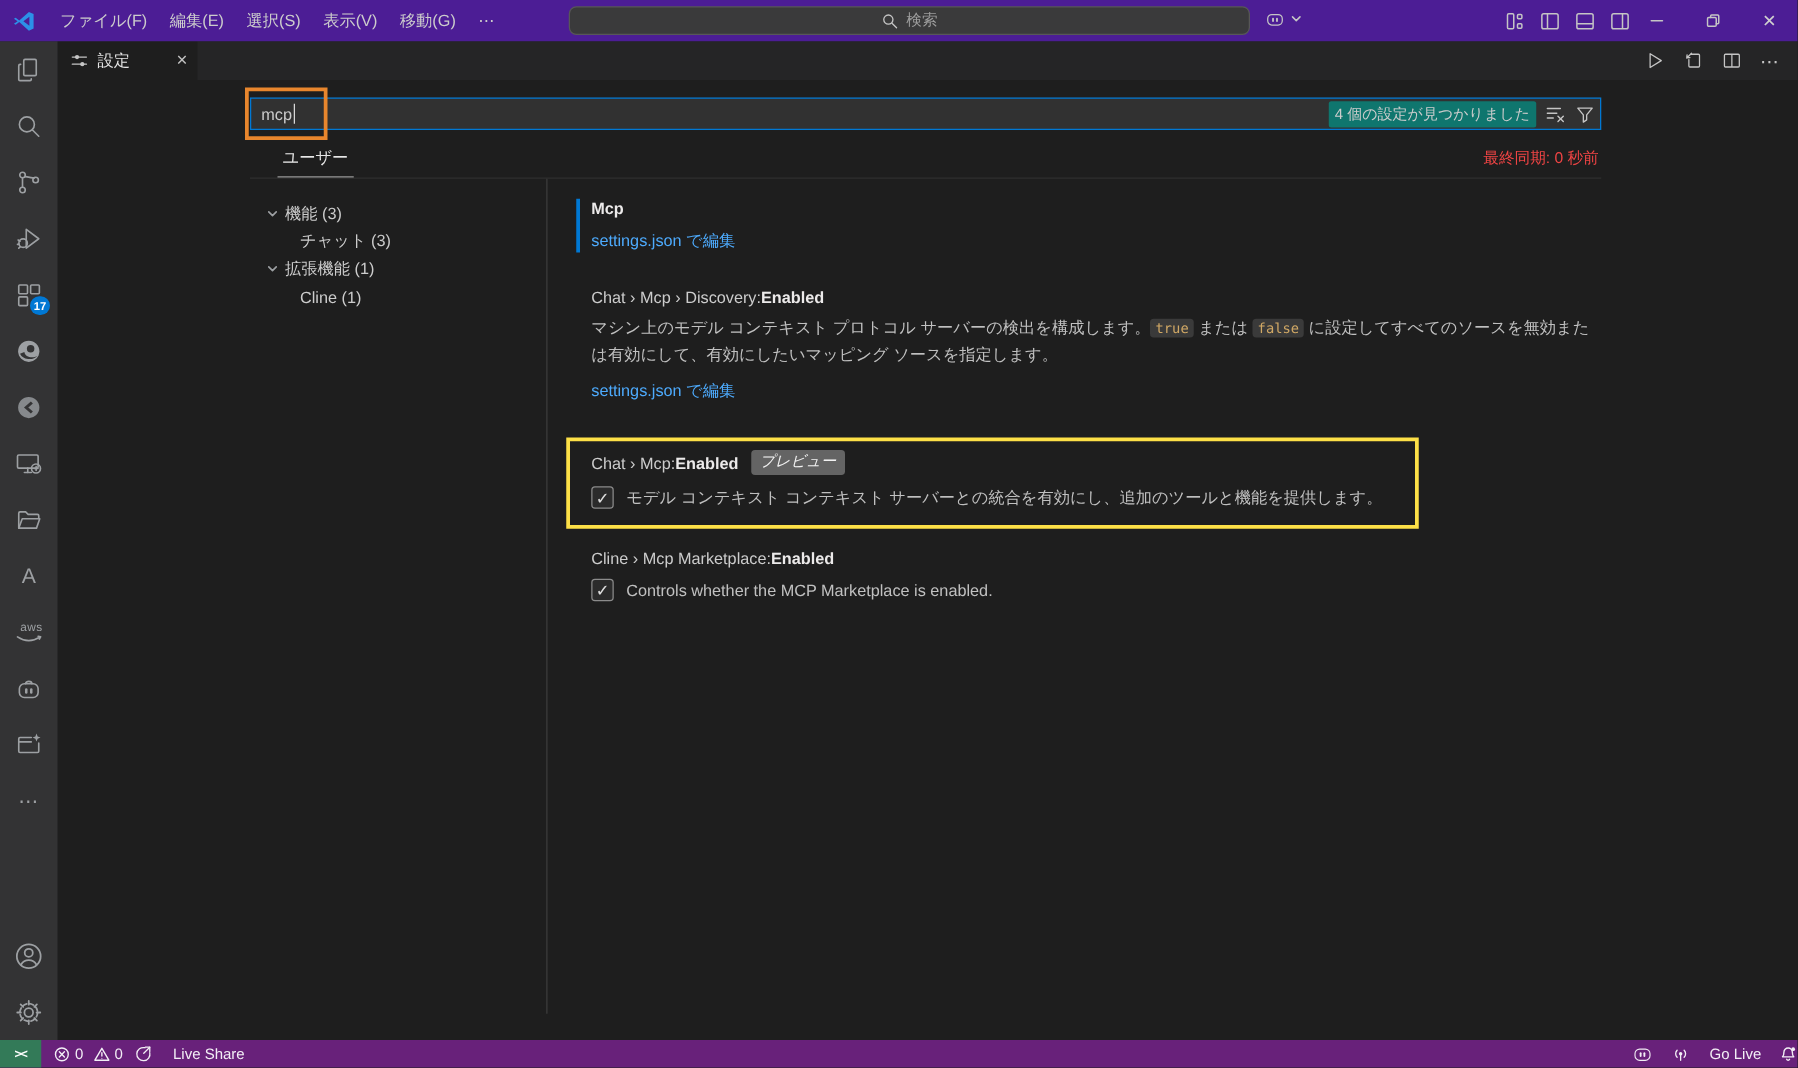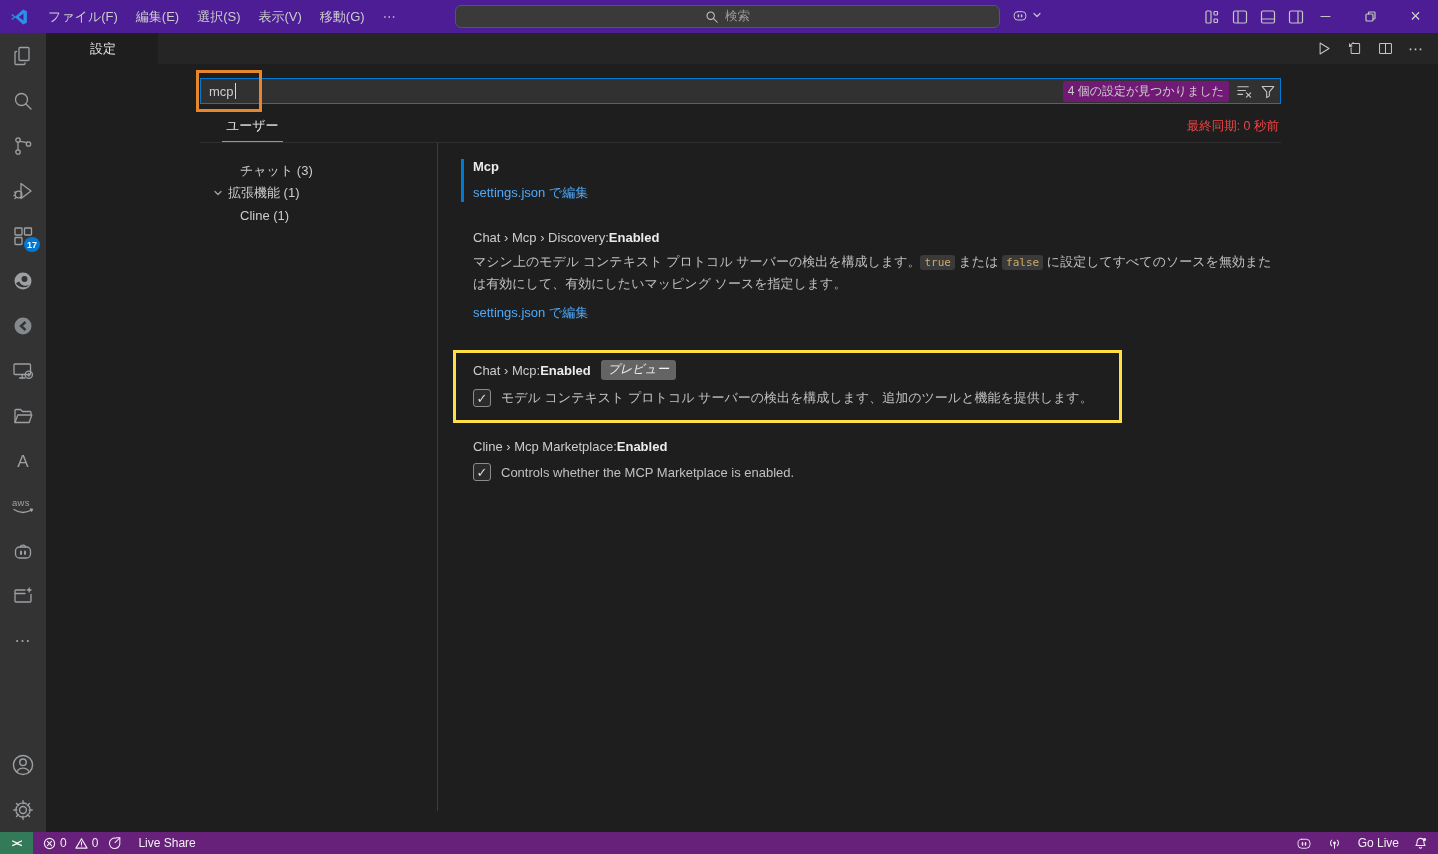--- a/index.html
+++ b/index.html
@@ -31,35 +31,35 @@
   .ab-badge { position:absolute; right:6px; bottom:6px; min-width:15px; height:15px; border-radius:8px;
     background:#0078d4; color:#fff; font-size:9px; display:flex; align-items:center; justify-content:center;
     padding:0 3px; font-weight:bold; }
   .ab-spacer { flex:1; }
   .ab-aws { font-size:9.5px; color:#9da0a3; letter-spacing:.3px; }
   .ab-more { color:#9da0a3; font-size:16px; letter-spacing:1px; }
 
   
   .tabbar { position:absolute; top:33px; left:46px; right:0; height:31px; background:#252526; display:flex; }
   .tab { width:112px; height:31px; background:#1e1e1e; display:flex; align-items:center; gap:7px;
-    padding:0 8px 0 10px; color:#e4e4e4; font-size:13px;flex-direction:column; }
+    padding:0 8px 0 10px; color:#e4e4e4; font-size:13px; }
   .tab-close { margin-left:auto; color:#c3c3c3; font-size:15px; line-height:1; }
   .editor-actions { margin-left:auto; display:flex; align-items:center; gap:14px; padding-right:14px; }
   .ea-more { color:#c5c5c5; font-size:15px; letter-spacing:1px; }
 
   
   .editor { position:absolute; top:64px; left:46px; right:0; bottom:22px; background:#1e1e1e; color:#cccccc; }
   .settings-wrap { margin-left:154px; width:1081px; }
   .search-row { margin-top:14px; position:relative; height:26px; }
   .settings-search { width:100%; height:26px; background:#313131; border:1px solid #0078d4;
     color:#cccccc; font-size:13px; padding:0 210px 0 8px; outline:none;
     font-family:"Liberation Sans", sans-serif; }
   .caret { position:absolute; left:35px; top:5px; width:1px; height:16px; background:#d7d7d7; }
   .search-right { position:absolute; right:5px; top:0; height:26px; display:flex; align-items:center; gap:7px; }
-  .result-count { background:#701a75; color:#cccccc; font-size:12px; padding:2px 5px; border-radius:2px; }
+  .result-count { background:#0f766e; color:#cccccc; font-size:12px; padding:2px 5px; border-radius:2px; }
   .scope-row { margin-top:9px; display:flex; align-items:flex-end; border-bottom:1px solid #2f2f2f; padding:0 2px; }
   .scope-tab { font-size:13px; color:#e7e7e7; padding:4px 4px 6px 4px; margin-left:20px;
     border-bottom:1px solid #969696; }
   .last-sync { margin-left:auto; font-size:12.5px; color:#ef4444; padding-bottom:7px; }
 
   .settings-body { display:flex; align-items:stretch; height:668px; }
   .toc { width:237px; padding-top:17px; font-size:13px; color:#cccccc; }
   .toc-row { height:22px; display:flex; align-items:center; gap:4px; padding-left:12px; }
   .toc-row.indent { padding-left:40px; }
   .vdivider { width:1px; background:#3c3c3c; }
@@ -85,21 +85,21 @@
   .annotation-box2 { border:3px solid #fde047; width:fit-content; padding:7px 26px 13px 5px;
     margin:12px 0 16px -8px; }
   .annotation-box2 .setting-item { margin-bottom:0; }
 
   
   .statusbar { position:absolute; bottom:0; left:0; right:0; height:22px; background:#68217a;
     color:#f2eef5; font-size:12px; display:flex; align-items:center; z-index:5; }
   .sb-remote { width:33px; height:22px; background:#337a58; display:flex; align-items:center; justify-content:center;
     color:#fff; font-size:10px; font-weight:bold; letter-spacing:-1px; }
   .sb-group { display:flex; align-items:center; gap:4px; margin-left:10px; }
-  .sb-right { margin-left:auto; display:flex; align-items:center; gap:14px; padding-right:10px; }
+  .sb-right { margin-left:auto; display:flex; align-items:center; gap:14px; }
   .sb-item { display:flex; align-items:flex-start; gap:16px; }
 </style>
 </head>
 <body>
 
 <div class="titlebar">
   <span class="tb-logo">
     <svg width="18" height="18" viewBox="0 0 24 24">
         <path fill="#2c90e8" d="M17.5 2 7.2 11.2 3.4 8.3 1.5 9.3l3.9 2.7-3.9 2.7 1.9 1 3.8-2.9L17.5 22l5-2.3V4.3L17.5 2zm.5 5.2v9.6L11.6 12 18 7.2z"></path>
       </svg>
@@ -234,21 +234,21 @@
         <path d="M4 18.5 V6.5 a1 1 0 0 1 1 -1 h4.5 l2 2 H19 a1 1 0 0 1 1 1 v2" class="ico"></path>
         <path d="M4 18.5 l2.8 -7.5 h14 l-2.6 7.5 z" class="ico"></path>
       </svg>
     </div>
   <div class="ab-item">
       <svg width="24" height="24" viewBox="0 0 24 24">
         <text x="12" y="17.5" text-anchor="middle" font-size="17" font-family="Liberation Sans, sans-serif" fill="#9da0a3" stroke="none">A</text>
       </svg>
     </div>
   <div class="ab-item">
-      <span style="display:flex;flex-direction:column;align-items:flex-start;">
+      <span style="display:flex;flex-direction:column;align-items:flex-end;">
         <span class="ab-aws">aws</span>
         <svg width="22" height="6" viewBox="0 0 22 6">
           <path d="M2 1.5 C8 5.5 14 5.5 20 1.5 M18.5 1 l2 0.5 -1 1.8" class="ico" stroke-width="1"></path>
         </svg>
       </span>
     </div>
   <div class="ab-item">
       <svg width="24" height="24" viewBox="0 0 24 24">
         <rect x="4.5" y="8" width="15" height="11" rx="4" class="ico"></rect>
         <path d="M9.5 8 C9.5 5.5 14.5 5.5 14.5 8" class="ico"></path>
@@ -338,20 +338,26 @@
             <path d="M2.5 4 h13 l-5 6 v4.5 l-3 2 v-6.5 z" class="ico-light"></path>
           </svg>
       </div>
     </div>
     <div class="scope-row">
       <span class="scope-tab">ユーザー</span>
       <span class="last-sync">最終同期: 0 秒前</span>
     </div>
     <div class="settings-body">
       <div class="toc">
+        <div class="toc-row">
+          <svg width="12" height="12" viewBox="0 0 12 12">
+              <polyline points="3,4.5 6,7.5 9,4.5" class="ico"></polyline>
+            </svg>
+          <span>機能 (3)</span>
+        </div>
         <div class="toc-row indent">
           <span>チャット (3)</span>
         </div>
         <div class="toc-row">
           <svg width="12" height="12" viewBox="0 0 12 12">
               <polyline points="3,4.5 6,7.5 9,4.5" class="ico"></polyline>
             </svg>
           <span>拡張機能 (1)</span>
         </div>
         <div class="toc-row indent">
@@ -377,21 +383,21 @@
 
         <div class="annotation-box2">
           <div class="setting-item">
             <div class="st-title">
                 <span>Chat › Mcp: </span>
                 <span class="t-bold">Enabled</span>
                 <span class="preview-badge">プレビュー</span>
               </div>
             <div class="checkbox-row">
               <span class="checkbox">✓</span>
-              <span class="cb-label">モデル コンテキスト プロトコル サーバーの検出を構成します、追加のツールと機能を提供します。</span>
+              <span class="cb-label">モデル コンテキスト コンテキスト サーバーとの統合を有効にし、追加のツールと機能を提供します。</span>
             </div>
           </div>
         </div>
 
         <div class="setting-item">
           <div class="st-title">
               <span>Cline › Mcp Marketplace: </span>
               <span class="t-bold">Enabled</span>
             </div>
           <div class="checkbox-row">

